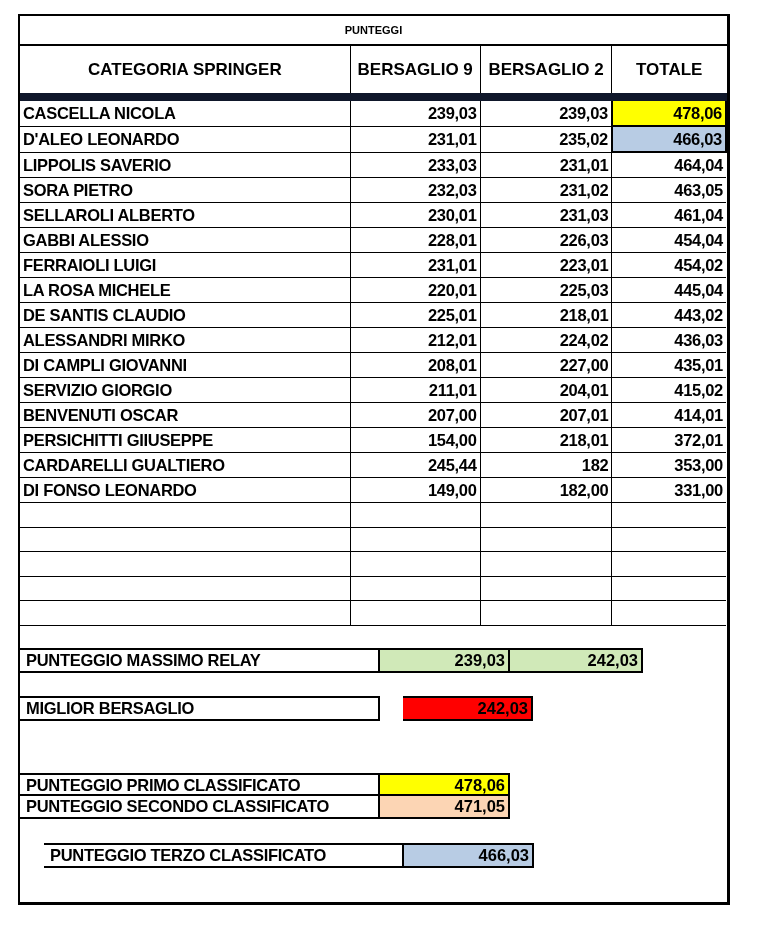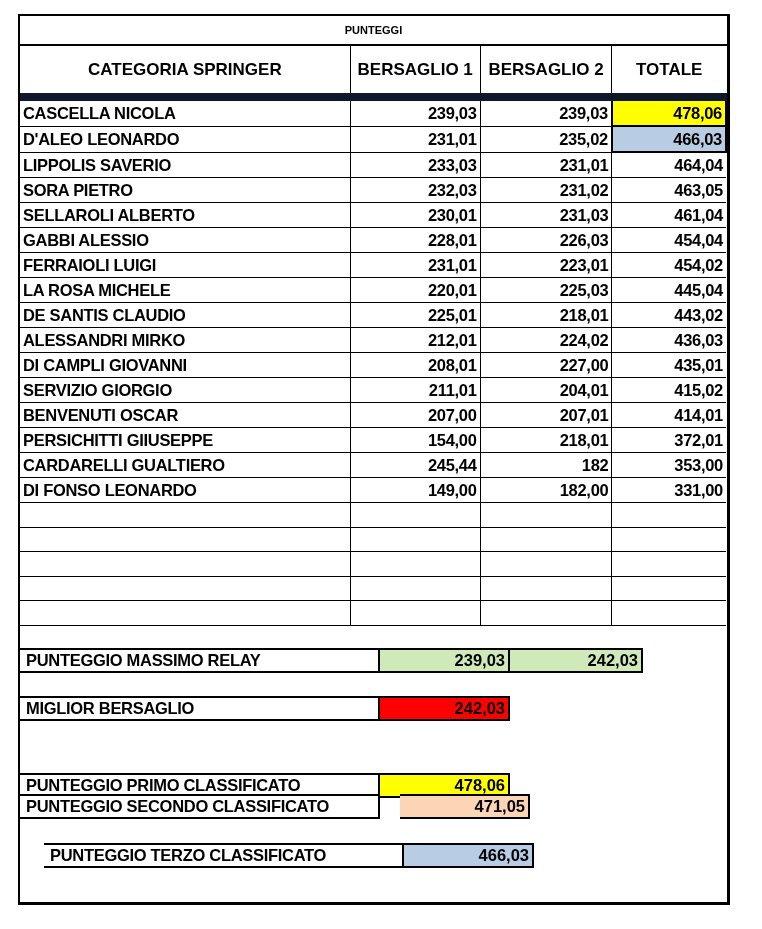--- a/index.html
+++ b/index.html
@@ -40,21 +40,21 @@
   <table class="scores">
     <colgroup>
         <col class="c0">
         <col class="c1">
         <col class="c2">
         <col class="c3">
       </colgroup>
     <thead>
       <tr>
         <th>CATEGORIA SPRINGER</th>
-        <th>BERSAGLIO 1</th>
+        <th>BERSAGLIO 9</th>
         <th>BERSAGLIO 2</th>
         <th>TOTALE</th>
       </tr>
     </thead>
     <tbody id="rows-body">
         <tr>
           <td class="name">CASCELLA NICOLA</td>
           <td class="num">239,03</td>
           <td class="num">239,03</td>
           <td class="num hl" style="background: rgb(255, 255, 0);">478,06</td>
@@ -181,31 +181,31 @@
         </tr>
       </tbody>
   </table>
 
   <div class="summary" style="top:632px;">
     <div class="lbl">PUNTEGGIO MASSIMO RELAY</div>
     <div class="val" style="background:#d0e9b8;">239,03</div>
     <div class="val val2" style="background:#d0e9b8;">242,03</div>
   </div>
 
-  <div class="summary" style="top:680px;">
+  <div class="summary" style="top:680px;gap:23px;">
     <div class="lbl">MIGLIOR BERSAGLIO</div>
     <div class="val" style="background:#ff0000;">242,03</div>
   </div>
 
   <div class="summary" style="top:729px;margin-top:28px;">
     <div class="lbl">PUNTEGGIO PRIMO CLASSIFICATO</div>
     <div class="val" style="background:#ffff00;">478,06</div>
   </div>
 
-  <div class="summary" style="top:778px;gap:20px;">
+  <div class="summary" style="top:778px;">
     <div class="lbl">PUNTEGGIO SECONDO CLASSIFICATO</div>
     <div class="val" style="background:#fcd5b4;">471,05</div>
   </div>
 
   <div class="summary" style="top:827px;margin-left:24px;">
     <div class="lbl">PUNTEGGIO TERZO CLASSIFICATO</div>
     <div class="val" style="background:#b8cce4;">466,03</div>
   </div>
 </div>
 

